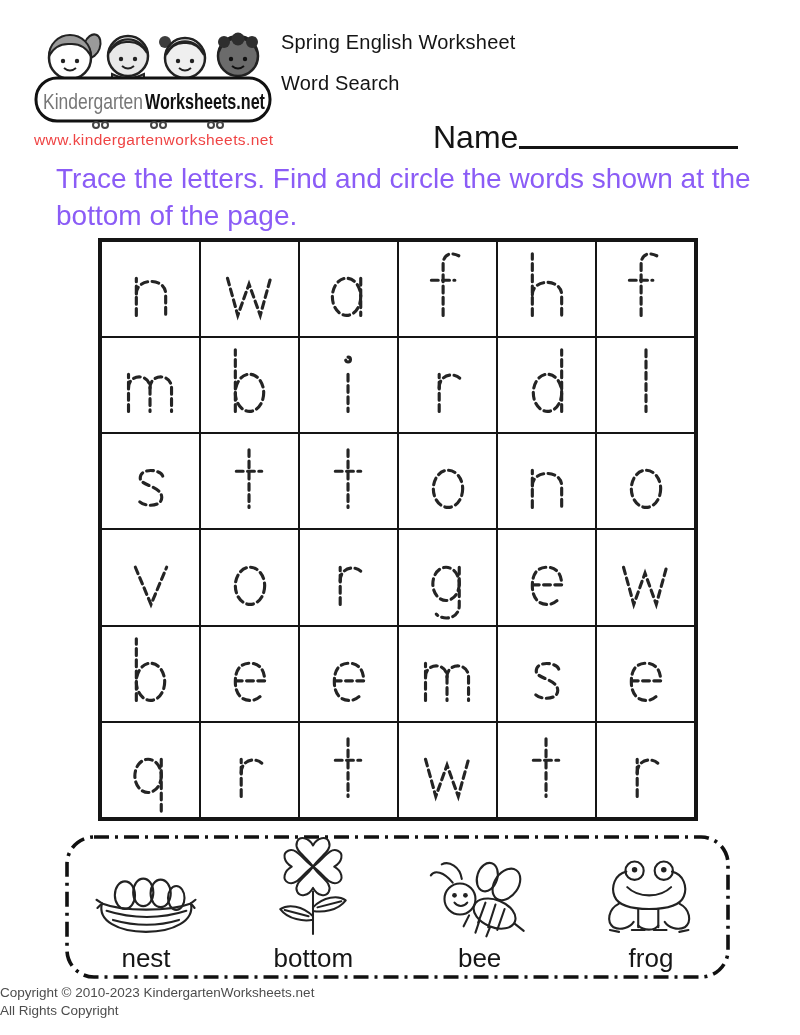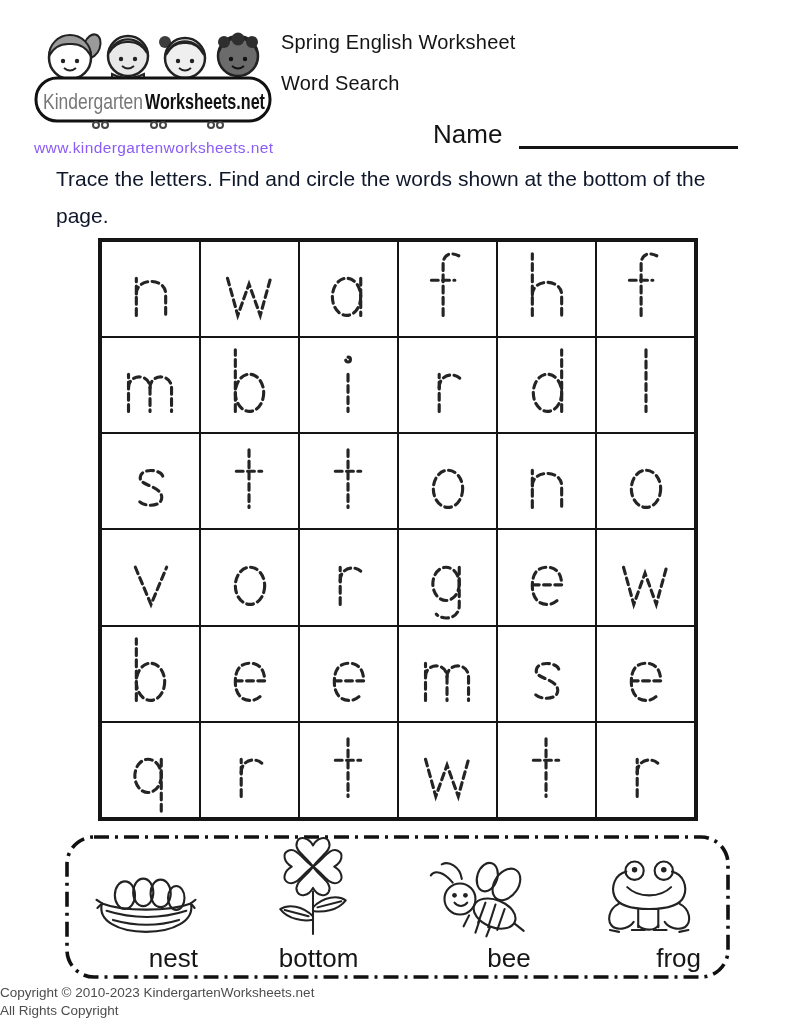--- a/index.html
+++ b/index.html
@@ -2,48 +2,48 @@
 <html><head>
 <meta charset="utf-8">
 <style>
   html,body{margin:0;padding:0;background:#ffffff;}
   .page{position:relative;width:800px;height:1035px;background:#fff;overflow:hidden;
         font-family:"Liberation Sans", sans-serif;color:#1c1c1c;}
 
   
   .logo{position:absolute;left:34px;top:16px;width:244px;}
   .logo svg{display:block;}
-  .logo-url{margin-top:9px;font-size:15.5px;color:#8b5cf6;letter-spacing:.4px;}
+  .logo-url{margin-top:1px;font-size:15.5px;color:#ef4444;letter-spacing:.4px;}
 
   
   .title{position:absolute;left:281px;top:22px;font-size:20px;line-height:41px;
          color:#141414;letter-spacing:.2px;}
-  .name-row{position:absolute;left:433px;top:119px;font-size:26px;color:#141414;}
+  .name-row{position:absolute;left:433px;top:119px;font-size:32px;color:#141414;}
   .name-line{position:absolute;left:519px;top:146px;width:219px;height:2.5px;background:#141414;}
 
   
-  .instructions{position:absolute;left:56px;top:160px;width:700px;font-size:21px;
-                line-height:37px;color:#0f172a;}
+  .instructions{position:absolute;left:56px;top:160px;width:700px;font-size:28px;
+                line-height:37px;color:#8b5cf6;}
 
   
   .grid{position:absolute;left:98px;top:238px;width:600px;height:583px;
         display:grid;grid-template-columns:repeat(6,1fr);grid-template-rows:repeat(6,1fr);
         border:3px solid #151515;box-sizing:border-box;background:#fff;}
   .cell{border:1.6px solid #151515;display:flex;align-items:center;justify-content:center;}
   .glyph{width:60px;height:88px;}
   .glyph path,.glyph ellipse,.glyph circle{
         fill:none;stroke:#242424;stroke-width:3.2;stroke-linecap:round;
         stroke-dasharray:7 4.5;}
 
   
   .bank{position:absolute;left:64px;top:834px;width:667px;height:146px;}
   .bank-border{position:absolute;left:0;top:0;}
   .bank-items{position:absolute;left:12px;top:8px;right:12px;bottom:6px;
               display:flex;justify-content:space-between;align-items:flex-end;padding:0 18px;}
-  .bank-item{display:flex;flex-direction:column;align-items:flex-end;justify-content:flex-end;}
+  .bank-item{display:flex;flex-direction:column;align-items:center;justify-content:flex-end;}
   .bank-item svg{display:block;}
   .bank-item svg path,.bank-item svg ellipse,.bank-item svg circle,.bank-item svg line{
         fill:none;stroke:#222;stroke-width:2.3;stroke-linecap:round;stroke-linejoin:round;}
   .bank-item svg .fil{fill:#222;stroke:none;}
   .word-label{font-size:26px;color:#161616;margin-top:2px;}
 
   
   .footer{position:absolute;left:0;top:984px;width:100%;text-align:left;
           font-size:13.5px;color:#4d4d4d;line-height:18px;}
 </style>

